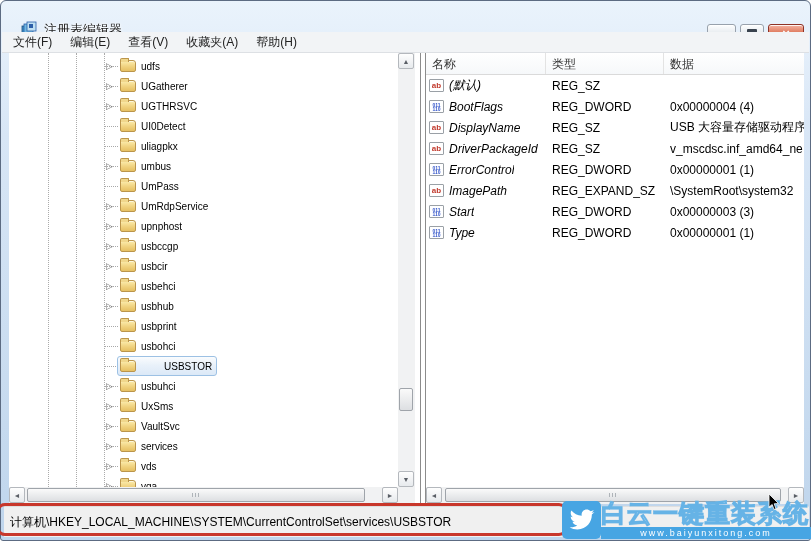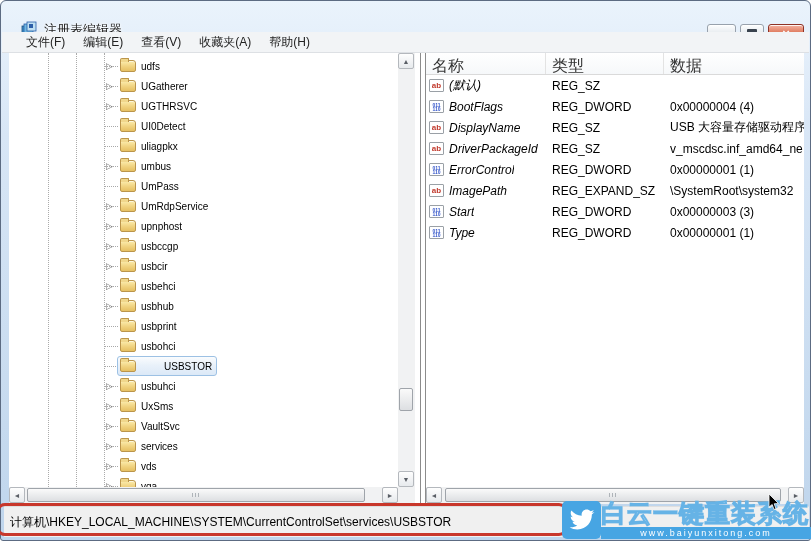--- a/index.html
+++ b/index.html
@@ -23,21 +23,21 @@
   .wbtn.min { width:29px; } .wbtn.max { width:24px; }
   .wbtn.close { width:36px; border-color:#8E3226;
           background:linear-gradient(180deg,#F4B2A2,#E4english 45%,#DB5F3F 50%,#C23B20);
           background:linear-gradient(180deg,#F4B2A2,#E07D61 45%,#D95B3B 50%,#C23B20); }
   .glyph-min { width:10px; height:3px; background:#39424E; border-radius:1px; margin-top:8px; }
   .glyph-max { width:10px; height:9px; border:1px solid #39424E; border-top:3px solid #39424E; border-radius:1px; }
   .glyph-close { color:#fff; font-size:13px; font-weight:bold; line-height:1; text-shadow:0 1px 1px rgba(0,0,0,.45); }
 
   
   .menubar { position:absolute; top:31px; left:1px; right:1px; height:21px; background:#F2F4F6;
-             border-bottom:1px solid #DDE0E4; display:flex; align-items:center; padding-left:15px;
+             border-bottom:1px solid #DDE0E4; display:flex; align-items:center; padding-left:2px;
              font-size:12px; color:#222; }
   .menu-item { padding:3px 9px; }
 
   
   .content { position:absolute; top:52px; left:8px; width:795px; height:451px; background:#fff; }
 
   .tree-pane { position:absolute; left:0; top:0; width:389px; height:434px; background:#fff; overflow:hidden; }
   .guide { position:absolute; top:0; height:100%; border-left:1px dotted #ABABAB; }
   .g1{left:39px;} .g2{left:67px;} .g3{left:95px;}
   .tree-rows { position:absolute; top:3px; left:0; right:0; }
@@ -80,21 +80,21 @@
 
   
   .gap { position:absolute; left:406px; top:0; width:5px; height:451px; background:#fff; }
   .splitter { position:absolute; left:411px; top:0; width:6px; height:451px; background:#fff;
               border-left:1px solid #8C8C8C; border-right:1px solid #8C8C8C; }
 
   
   .list-pane { position:absolute; left:417px; top:0; width:378px; height:434px; background:#fff; overflow:hidden; }
   .list-header { height:22px; display:flex; border-bottom:1px solid #DADADA;
                  background:linear-gradient(180deg,#FFFFFF,#F6F8FA); }
-  .hcell { font-size:16px; color:#333; padding:3px 6px; border-right:1px solid #E3E3E3; }
+  .hcell { font-size:12px; color:#333; padding:3px 6px; border-right:1px solid #E3E3E3; }
   .hc1 { width:120px; } .hc2 { width:118px; } .hc3 { flex:1; border-right:none; }
   .list-row { height:21px; display:flex; align-items:center; font-size:12px; color:#000; }
   .cell { padding:0 6px; white-space:nowrap; overflow:hidden; }
   .cell.name { width:120px; display:flex; align-items:center; gap:5px; padding-left:3px; }
   .cell.type { width:118px; } .cell.data { flex:1; }
   .vicon { width:15px; height:13px; flex:none; background:#fff; border:1px solid #9AA0A6; border-radius:1px;
            display:flex; flex-direction:column; align-items:center; justify-content:center; }
   .string-icon::before { content:'ab'; color:#C23B2E; font-size:8px; font-weight:bold; line-height:1; }
   .dword-icon::before { content:'011'; color:#3355C9; font-size:5px; font-weight:bold; line-height:4px; }
   .dword-icon::after  { content:'110'; color:#3355C9; font-size:5px; font-weight:bold; line-height:4px; }

